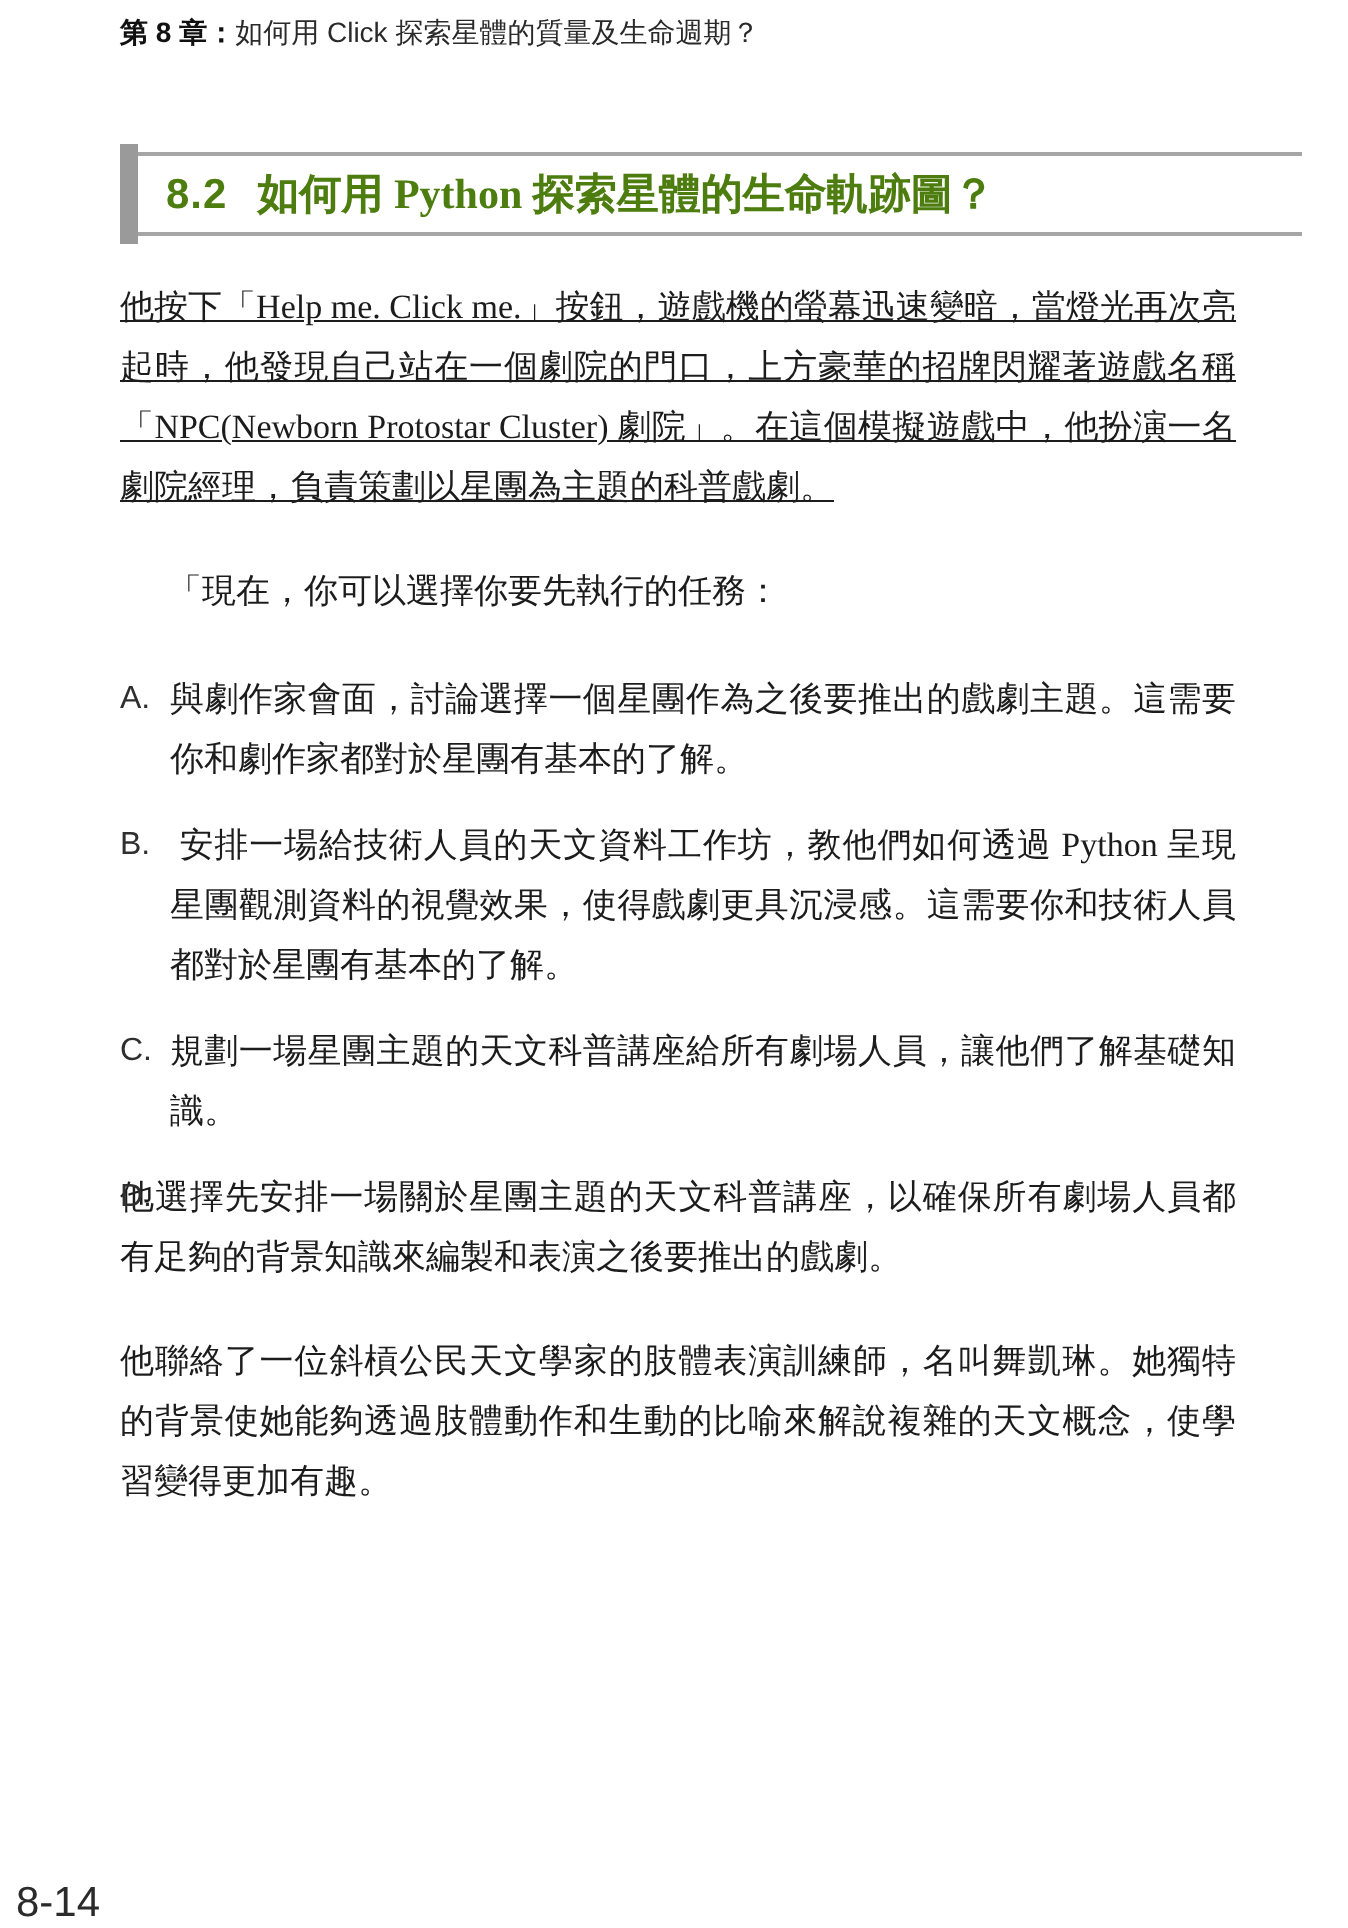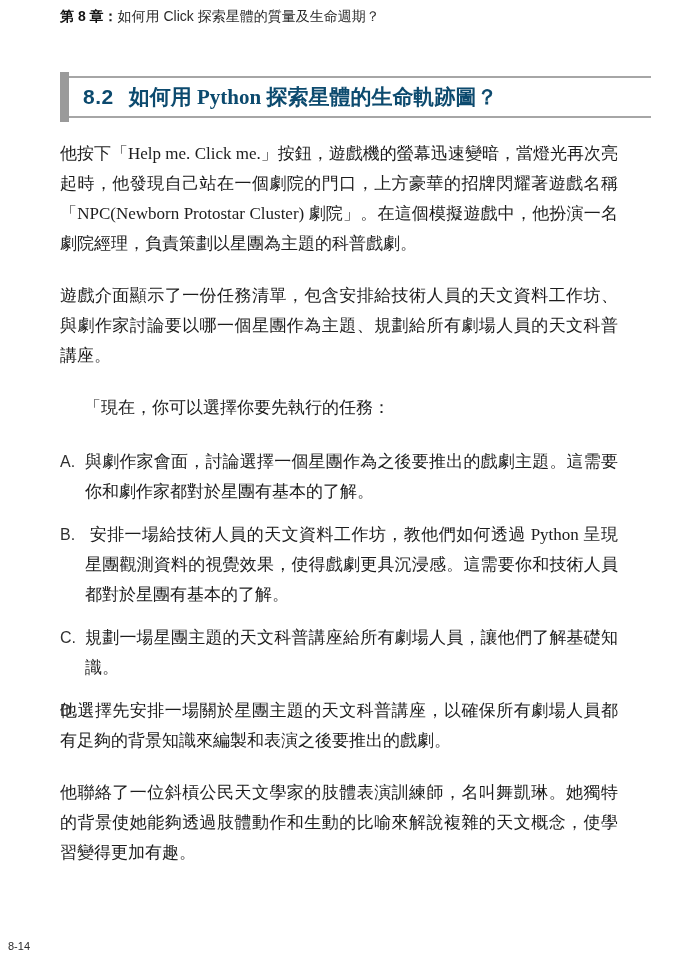--- a/index.html
+++ b/index.html
@@ -44,21 +44,21 @@
     width: 9px;
     height: 50px;
     background: #9a9a9a;
   }
   .heading-text {
     margin: 0;
     padding-left: 23px;
     font-size: 21px;
     line-height: 38px;
     font-weight: bold;
-    color: #0c4a6e;
+    color: #4d7c0f;
     white-space: nowrap;
   }
   .heading-text .num {
     font-family: "Liberation Sans", "DejaVu Sans", sans-serif;
     margin-right: 15px;
     letter-spacing: 0.5px;
   }
   .heading-text .ttl { font-family: "Liberation Serif", "DejaVu Serif", serif; }
 
   
@@ -66,21 +66,21 @@
     position: absolute;
     left: 60px;
     top: 116px;
     width: 558px;
     font-size: 17px;
     line-height: 30px;
     text-align: justify;
   }
   .body-col p { margin: 0 0 22px 0; }
   .body-col p.intro { margin-bottom: 24px; text-align: left; margin-left: 24px; }
-  .body-col > p:first-child { margin-top: 23px; }
+  .body-col > p:first-child { margin-top: 23px; text-decoration: underline; }
 
   .task-list {
     list-style: none;
     margin: 0 0 10px 0;
     padding: 0;
   }
   .task-list li {
     position: relative;
     padding-left: 25px;
     margin-bottom: 13px;
@@ -94,21 +94,21 @@
     color: #2f2f2f;
   }
   .task-list .task-text { white-space: pre-wrap; }
 
   
   .page-footer {
     position: absolute;
     left: 8px;
     top: 940px;
     font-family: "Liberation Sans", "DejaVu Sans", sans-serif;
-    font-size: 11px;
+    font-size: 21px;
     color: #2b2b2b;
   }
 </style>
 </head>
 <body>
 
 <div class="page">
 
   <header class="running-head">
     <span class="chap-label">第 8 章：</span><span class="chap-title">如何用 Click 探索星體的質量及生命週期？</span>
@@ -118,21 +118,20 @@
     <span class="accent-bar"></span>
     <h1 class="heading-text">
       <span class="num">8.2</span><span class="ttl">如何用 Python 探索星體的生命軌跡圖？</span>
     </h1>
   </section>
 
   <main class="body-col">
 
     <p>他按下「Help me. Click me.」按鈕，遊戲機的螢幕迅速變暗，當燈光再次亮起時，他發現自己站在一個劇院的門口，上方豪華的招牌閃耀著遊戲名稱「NPC(Newborn Protostar Cluster) 劇院」。在這個模擬遊戲中，他扮演一名劇院經理，負責策劃以星團為主題的科普戲劇。</p>
 
-    <p>遊戲介面顯示了一份任務清單，包含安排給技術人員的天文資料工作坊、與劇作家討論要以哪一個星團作為主題、規劃給所有劇場人員的天文科普講座。</p>
 
     <p class="intro">「現在，你可以選擇你要先執行的任務：</p>
 
     <ol class="task-list">
       <li>
         <span class="marker">A.</span>
         <span class="task-text">與劇作家會面，討論選擇一個星團作為之後要推出的戲劇主題。這需要你和劇作家都對於星團有基本的了解。</span>
       </li>
       <li>
         <span class="marker">B.</span>

